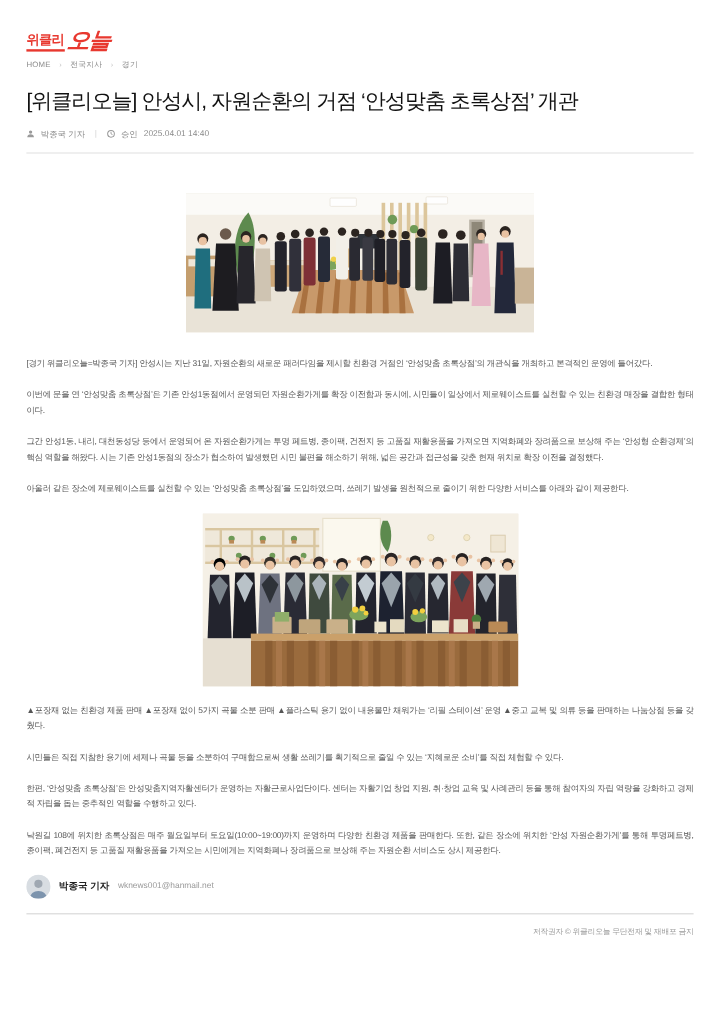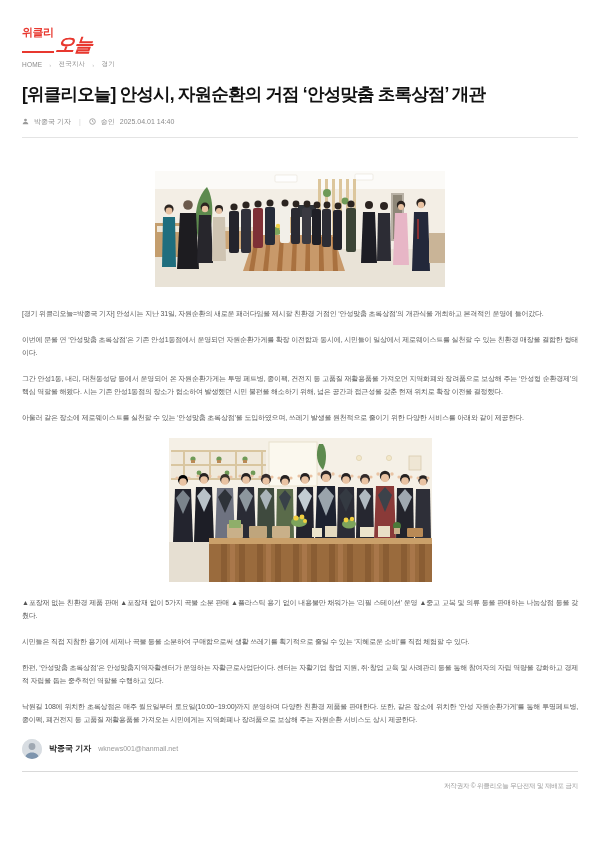--- a/index.html
+++ b/index.html
@@ -13,28 +13,28 @@
   html,body{background:#fff;}
   body{
     width:600px;height:849px;overflow:hidden;
     font-family:"Liberation Sans","DejaVu Sans",sans-serif;
     color:var(--text-body);
   }
   .page{width:600px;height:849px;padding:26px 22px 0 22px;background:#fff;position:relative;}
 
   
   .logo-row{display:flex;align-items:flex-end;gap:2px;cursor:pointer;}
-  .logo-part1{font-size:11px;font-weight:bold;color:var(--brand-red);letter-spacing:-0.5px;border-bottom:2px solid var(--brand-red);padding-bottom:13px;line-height:1.1;}
+  .logo-part1{font-size:11px;font-weight:bold;color:var(--brand-red);letter-spacing:-0.5px;border-bottom:2px solid var(--brand-red);padding-bottom:1px;line-height:1.1;}
   .logo-part2{font-size:19px;font-weight:bold;color:var(--brand-red);font-style:italic;line-height:0.9;letter-spacing:-1px;transform:skewX(-6deg);}
   .breadcrumb{margin-top:7px;font-size:6.5px;color:#8a8a8a;display:flex;align-items:center;gap:7px;letter-spacing:0.2px;}
   .breadcrumb .sep{color:#c0c0c0;font-size:6px;}
   .crumb{cursor:pointer;}
 
   
-  .article-title{margin-top:15px;font-size:17.5px;line-height:1.25;font-weight:bold;color:var(--text-dark);letter-spacing:-0.8px;}
+  .article-title{margin-top:15px;font-size:17.5px;line-height:1.25;font-weight:normal;color:var(--text-dark);letter-spacing:-0.8px;}
   .byline{margin-top:11px;display:flex;align-items:center;gap:5px;font-size:7px;color:#8a8a8a;}
   .byline .vsep{color:#d5d5d5;margin:0 3px;}
   .mini-icon{display:inline-block;width:7px;height:7px;vertical-align:middle;}
   .rule{border:0;border-top:1px solid var(--divider);margin-top:10px;}
 
   
   .subheads{margin-top:12px;border-left:3px solid var(--brand-red);padding:1px 0 1px 8px;}
   .subheads p{font-size:9px;font-weight:bold;color:#222;line-height:15px;letter-spacing:-0.4px;}
 
   

